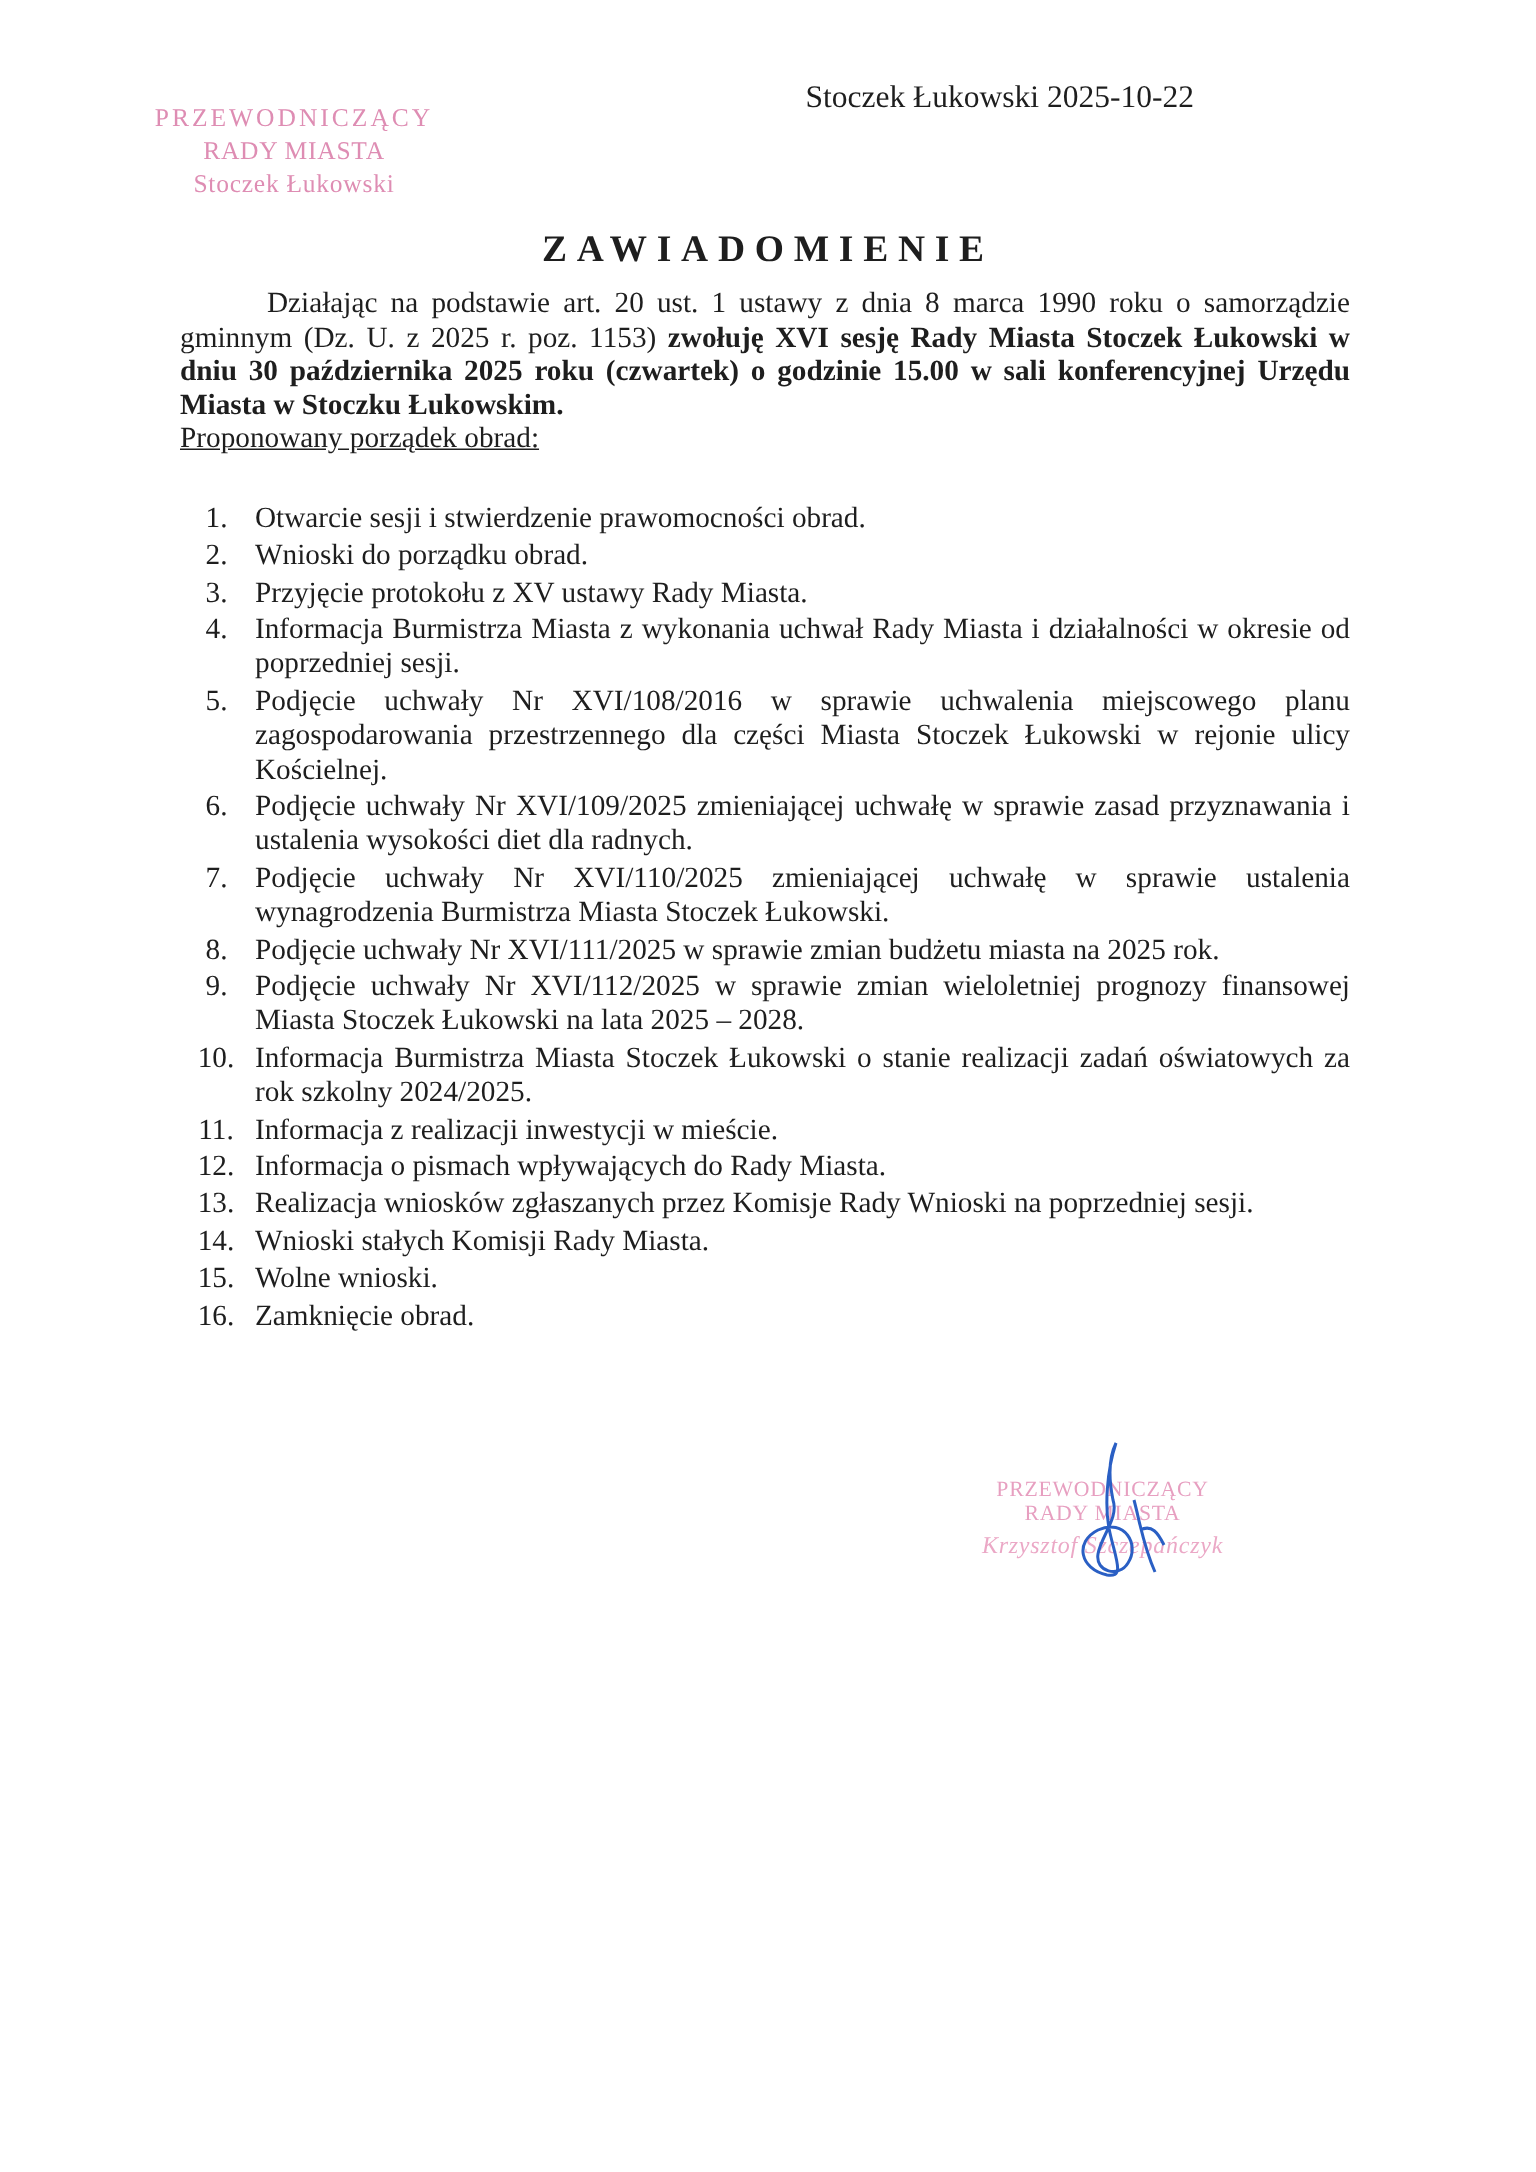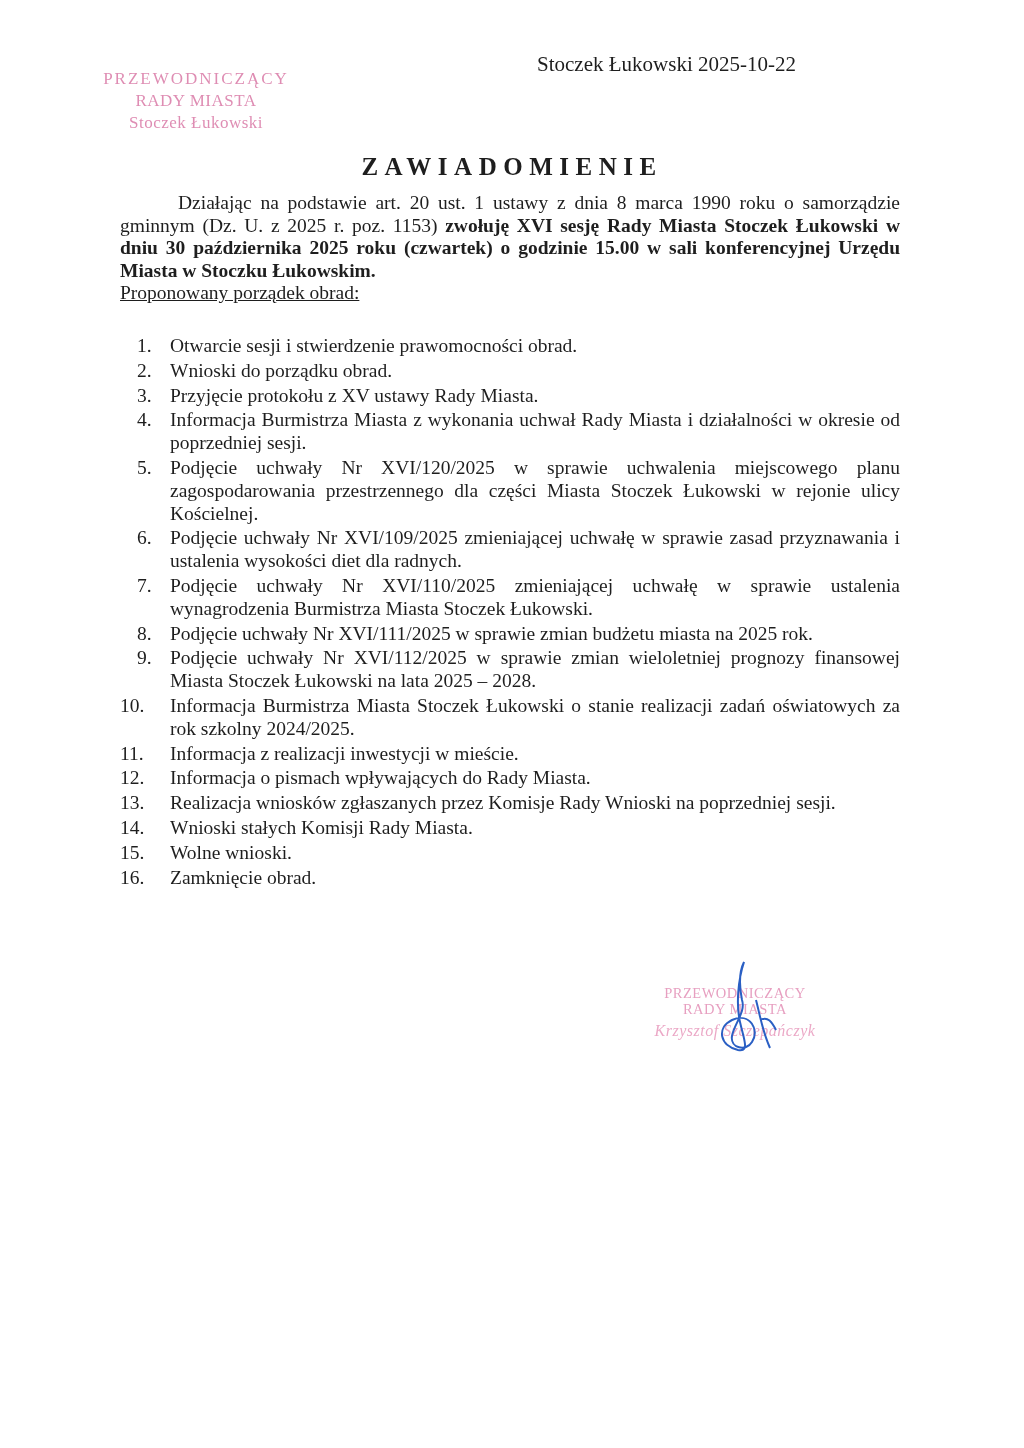--- a/index.html
+++ b/index.html
@@ -13,21 +13,21 @@
   .title { position: absolute; left: 0; width: 1024px; top: 153px; text-align: center;
            font-size: 25px; font-weight: bold; letter-spacing: 6.5px; }
   .intro { position: absolute; left: 120px; width: 780px; top: 192px; font-size: 19.5px;
            line-height: 22.5px; text-align: justify; }
   .intro .indent { display: inline-block; width: 58px; }
   .intro b { font-weight: bold; }
   .agenda-head { text-decoration: underline; }
   .agenda { position: absolute; left: 120px; width: 780px; top: 335px; margin: 0; padding: 0; list-style: none;
             font-size: 19.5px; line-height: 22.8px; }
   .agenda li { position: relative; padding-left: 50px; text-align: justify; margin: 0 0 2px 0; }
-  .agenda li .num { position: absolute; left: 0; width: 48px; text-align: left; }
+  .agenda li .num { position: absolute; left: 0; width: 48px; text-align: center; }
   .agenda li .num.single { left: 17px; width: 30px; text-align: left; }
   .signature { position: absolute; left: 620px; top: 960px; width: 230px; height: 100px; }
   .sig-stamp { position: absolute; left: 0; top: 25px; width: 230px; text-align: center; color: #e38fb6;
                font-size: 14.5px; line-height: 16px; letter-spacing: 0.5px; opacity: 0.85; }
   .sig-name { font-style: italic; font-size: 16px; color: #e89abd; margin-top: 6px; }
   .sig-svg { position: absolute; left: 0; top: 0; }
 </style>
 </head>
 <body>
 
@@ -44,21 +44,21 @@
 <div class="intro">
   <span class="indent"></span><span>Działając na podstawie art. 20 ust. 1 ustawy  z dnia 8 marca 1990 roku o samorządzie gminnym (Dz. U. z 2025 r. poz. 1153) </span><b>zwołuję XVI sesję Rady Miasta Stoczek Łukowski w dniu 30 października 2025 roku (czwartek) o godzinie 15.00 w sali konferencyjnej Urzędu Miasta w Stoczku Łukowskim.</b><br>
   <span class="agenda-head">Proponowany porządek obrad:</span>
 </div>
 
 <ol class="agenda" id="agenda">
     <li><span class="num single">1.</span><span>Otwarcie sesji i stwierdzenie prawomocności obrad.</span></li>
     <li><span class="num single">2.</span><span>Wnioski do porządku obrad.</span></li>
     <li><span class="num single">3.</span><span>Przyjęcie protokołu z XV ustawy Rady Miasta.</span></li>
     <li><span class="num single">4.</span><span>Informacja Burmistrza Miasta z wykonania uchwał Rady Miasta i działalności w okresie od poprzedniej sesji.</span></li>
-    <li><span class="num single">5.</span><span>Podjęcie uchwały Nr XVI/120/2025 w sprawie uchwalenia miejscowego planu zagospodarowania przestrzennego dla części Miasta Stoczek Łukowski w rejonie ulicy Kościelnej.</span></li>
+    <li><span class="num single">5.</span><span>Podjęcie uchwały Nr XVI/108/2016 w sprawie uchwalenia miejscowego planu zagospodarowania przestrzennego dla części Miasta Stoczek Łukowski w rejonie ulicy Kościelnej.</span></li>
     <li><span class="num single">6.</span><span>Podjęcie uchwały Nr XVI/109/2025 zmieniającej uchwałę w sprawie zasad przyznawania i ustalenia wysokości diet dla radnych.</span></li>
     <li><span class="num single">7.</span><span>Podjęcie uchwały Nr XVI/110/2025 zmieniającej uchwałę w sprawie ustalenia wynagrodzenia Burmistrza Miasta Stoczek Łukowski.</span></li>
     <li><span class="num single">8.</span><span>Podjęcie uchwały Nr XVI/111/2025 w sprawie zmian budżetu miasta na 2025 rok.</span></li>
     <li><span class="num single">9.</span><span>Podjęcie uchwały Nr XVI/112/2025 w sprawie zmian wieloletniej prognozy finansowej Miasta Stoczek Łukowski na lata 2025 – 2028.</span></li>
     <li><span class="num">10.</span><span>Informacja Burmistrza Miasta Stoczek Łukowski o stanie realizacji zadań oświatowych za rok szkolny 2024/2025.</span></li>
     <li><span class="num">11.</span><span>Informacja z realizacji inwestycji w mieście.</span></li>
     <li><span class="num">12.</span><span>Informacja o pismach wpływających do Rady Miasta.</span></li>
     <li><span class="num">13.</span><span>Realizacja wniosków zgłaszanych przez Komisje Rady Wnioski na poprzedniej sesji.</span></li>
     <li><span class="num">14.</span><span>Wnioski stałych Komisji Rady Miasta.</span></li>
     <li><span class="num">15.</span><span>Wolne wnioski.</span></li>

